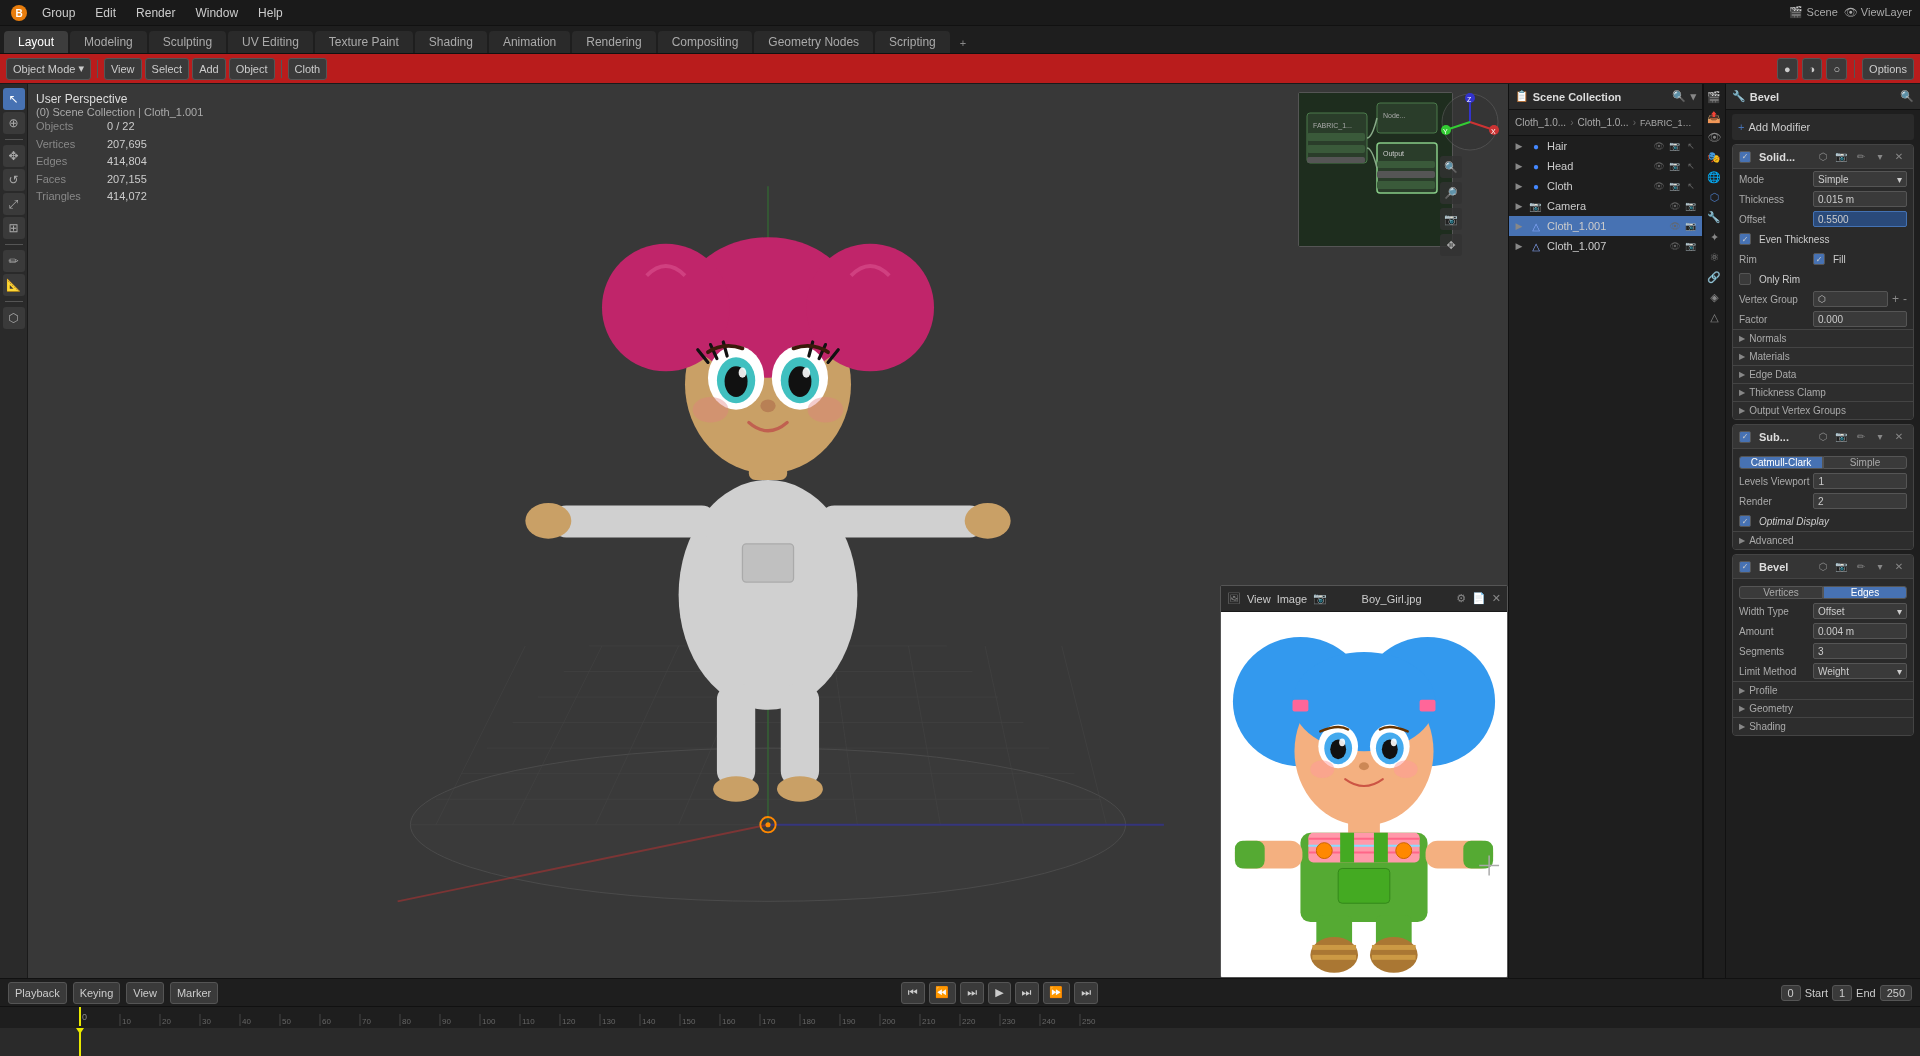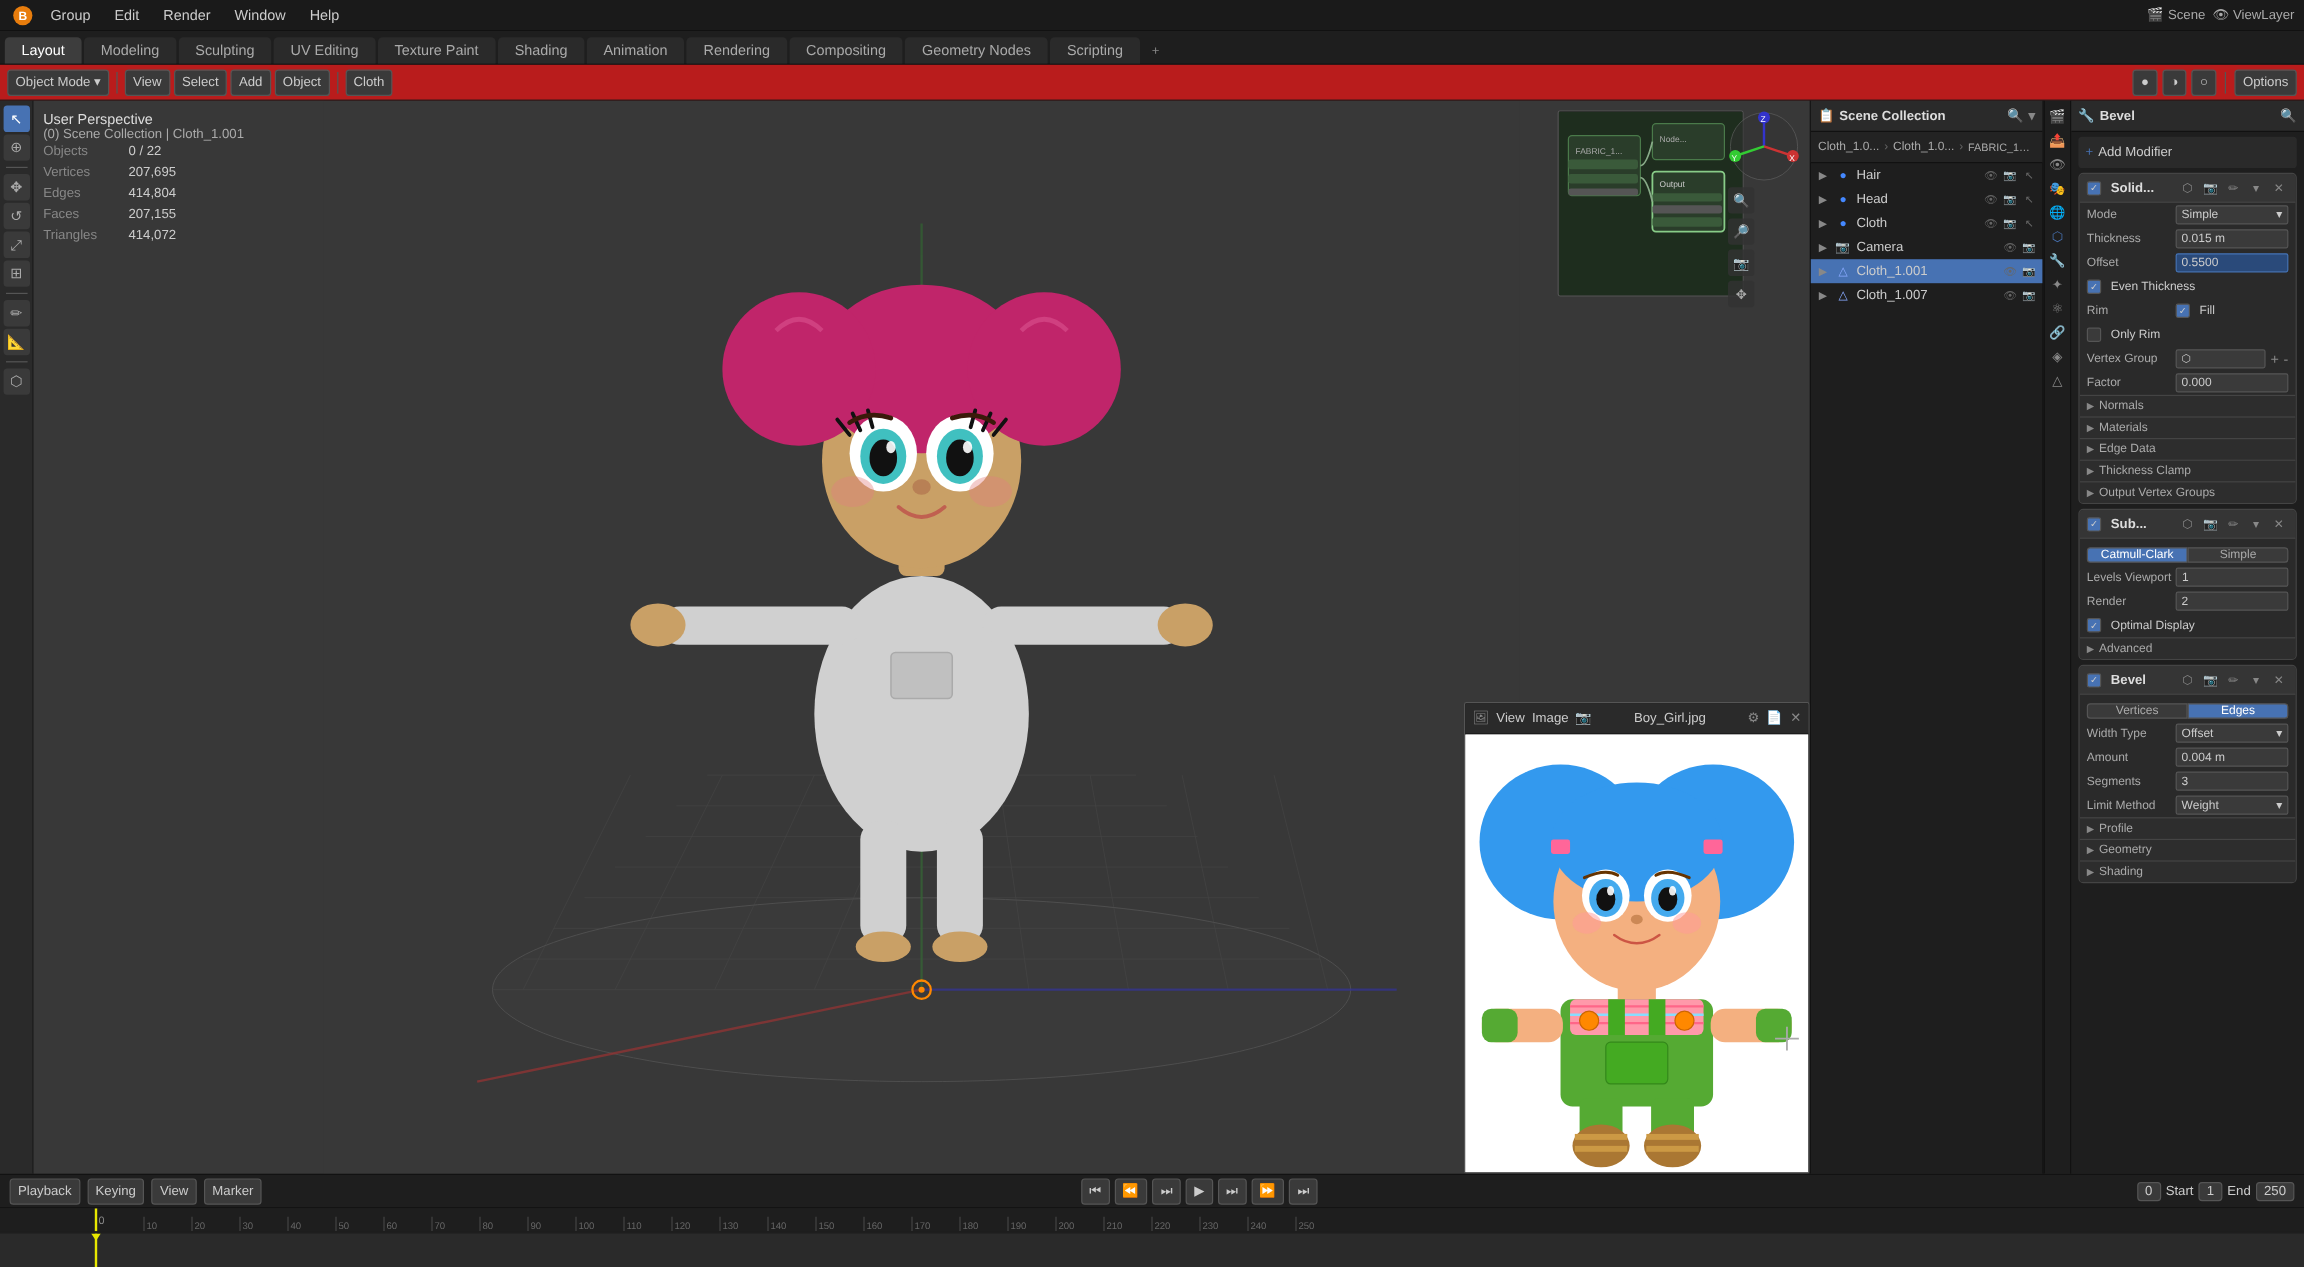--- a/index.html
+++ b/index.html
@@ -1005,21 +1005,21 @@
 
         <div class="mod-row">
           <span class="mod-label">Render</span>
           <div class="mod-val">
             <span>2</span>
           </div>
         </div>
 
         <div class="mod-row">
           <div class="mod-toggle checked">✓</div>
-          <span style="color:#ccc;font-size:10px;margin-left:4px;">Optimal Display</span>
+          <span style="color:#ccc;font-size:10px;margin-left:4px;font-style:italic;">Optimal Display</span>
         </div>
 
         <div class="mod-collapsible">
           <span class="section-arrow">▶</span>
           <span>Advanced</span>
         </div>
       </div>
 
       <div class="modifier-block">
         <div class="modifier-header">

